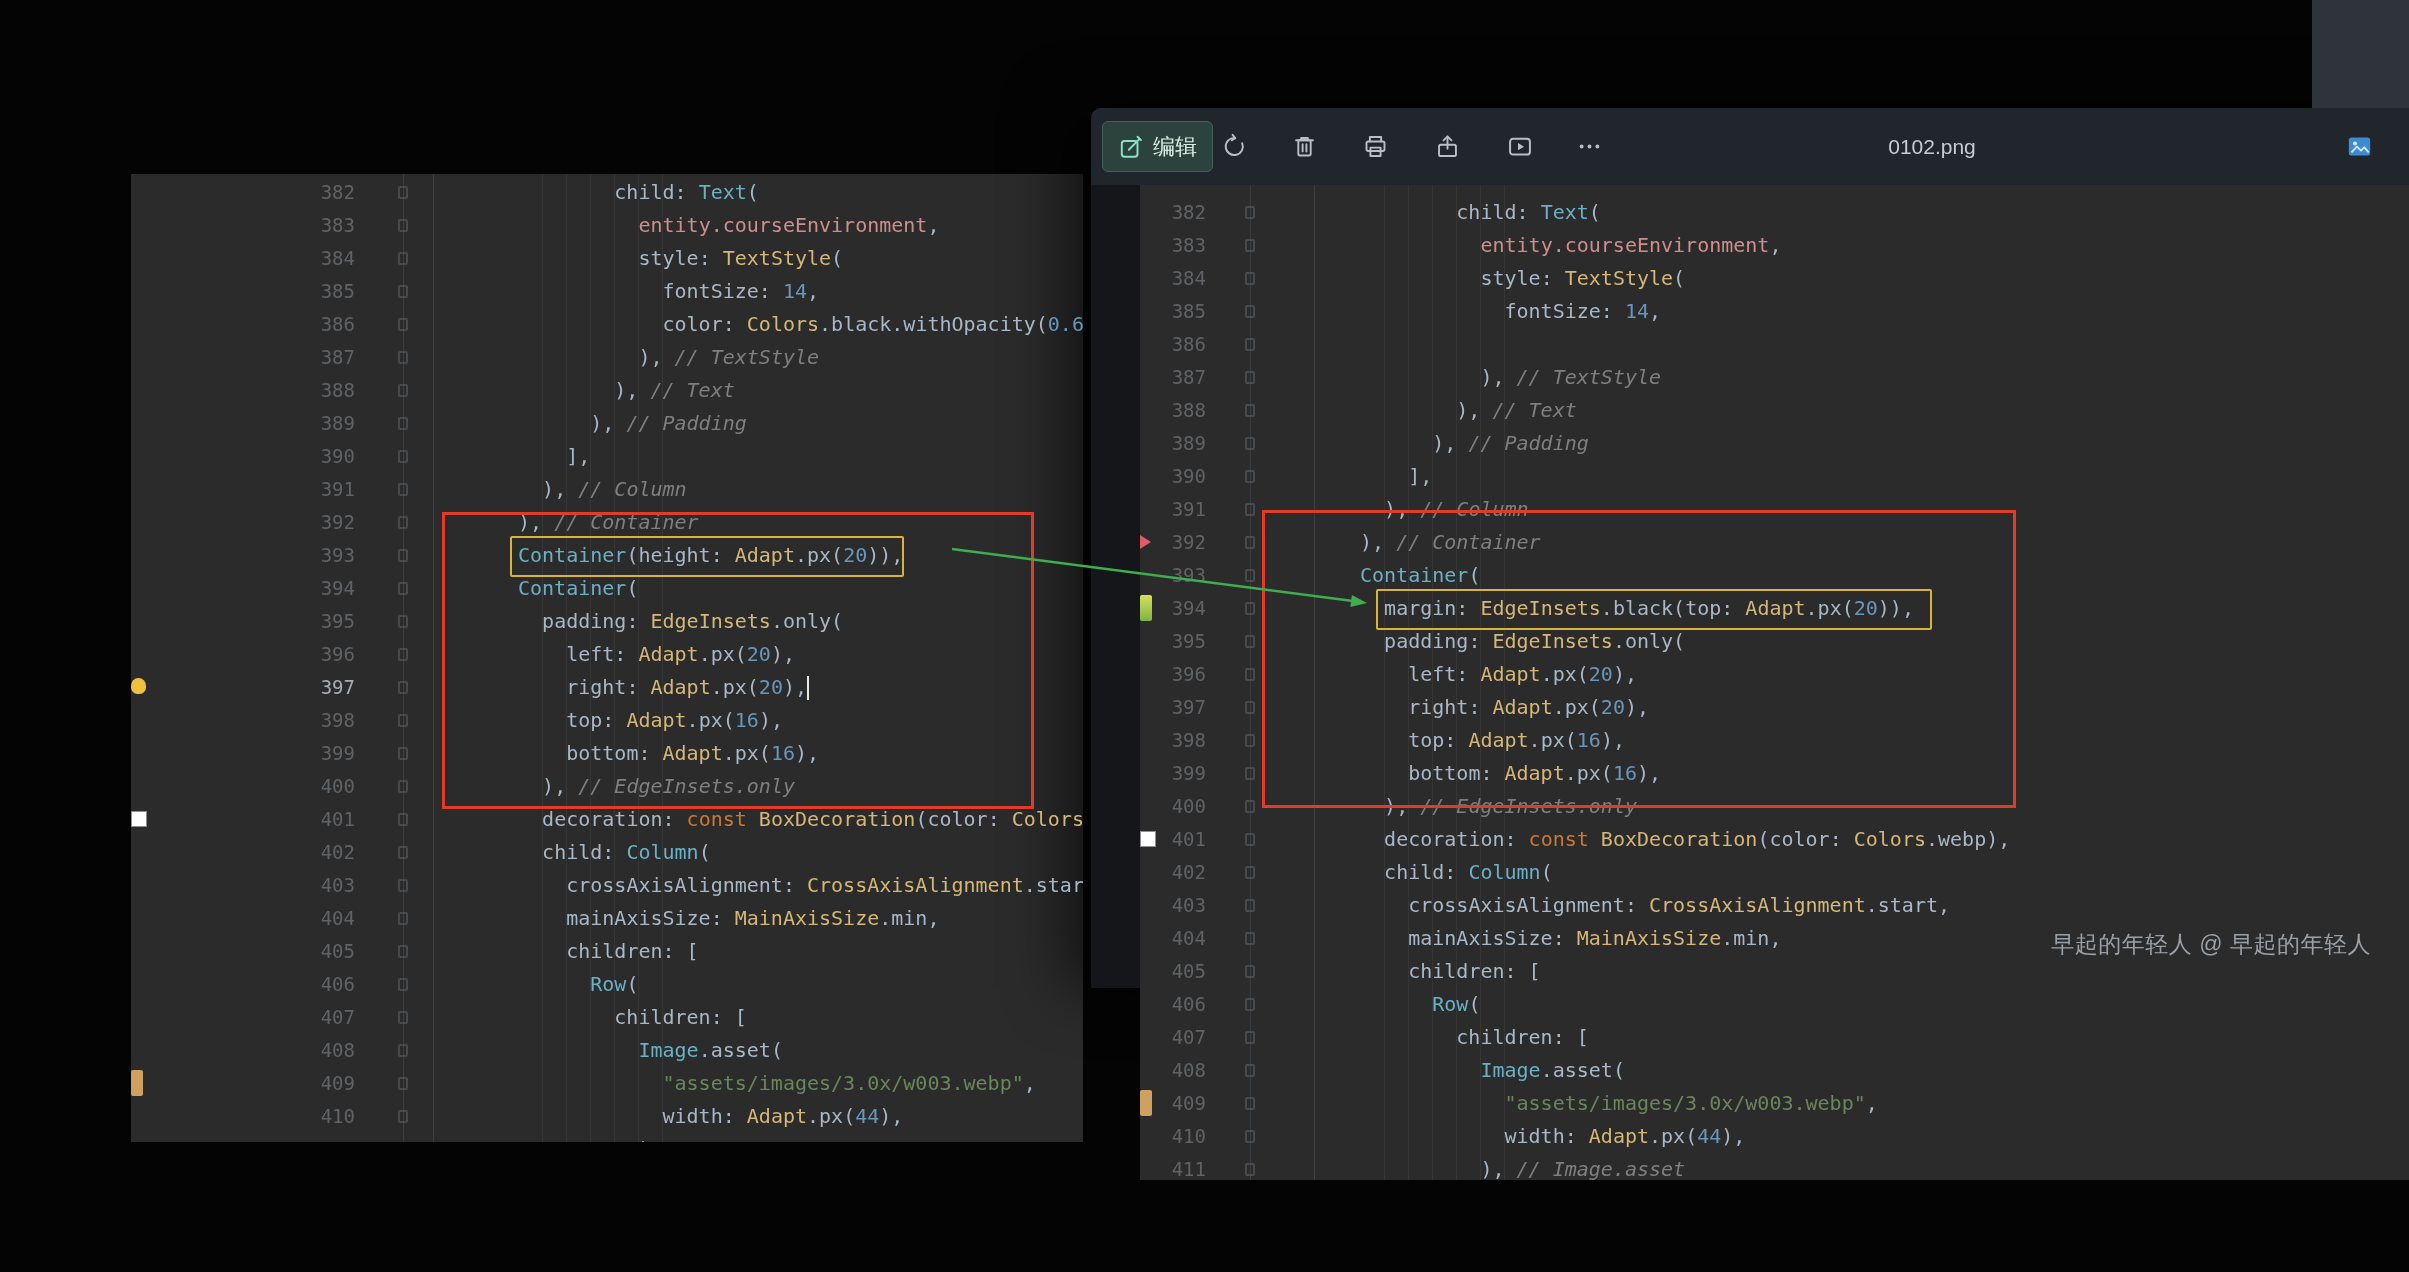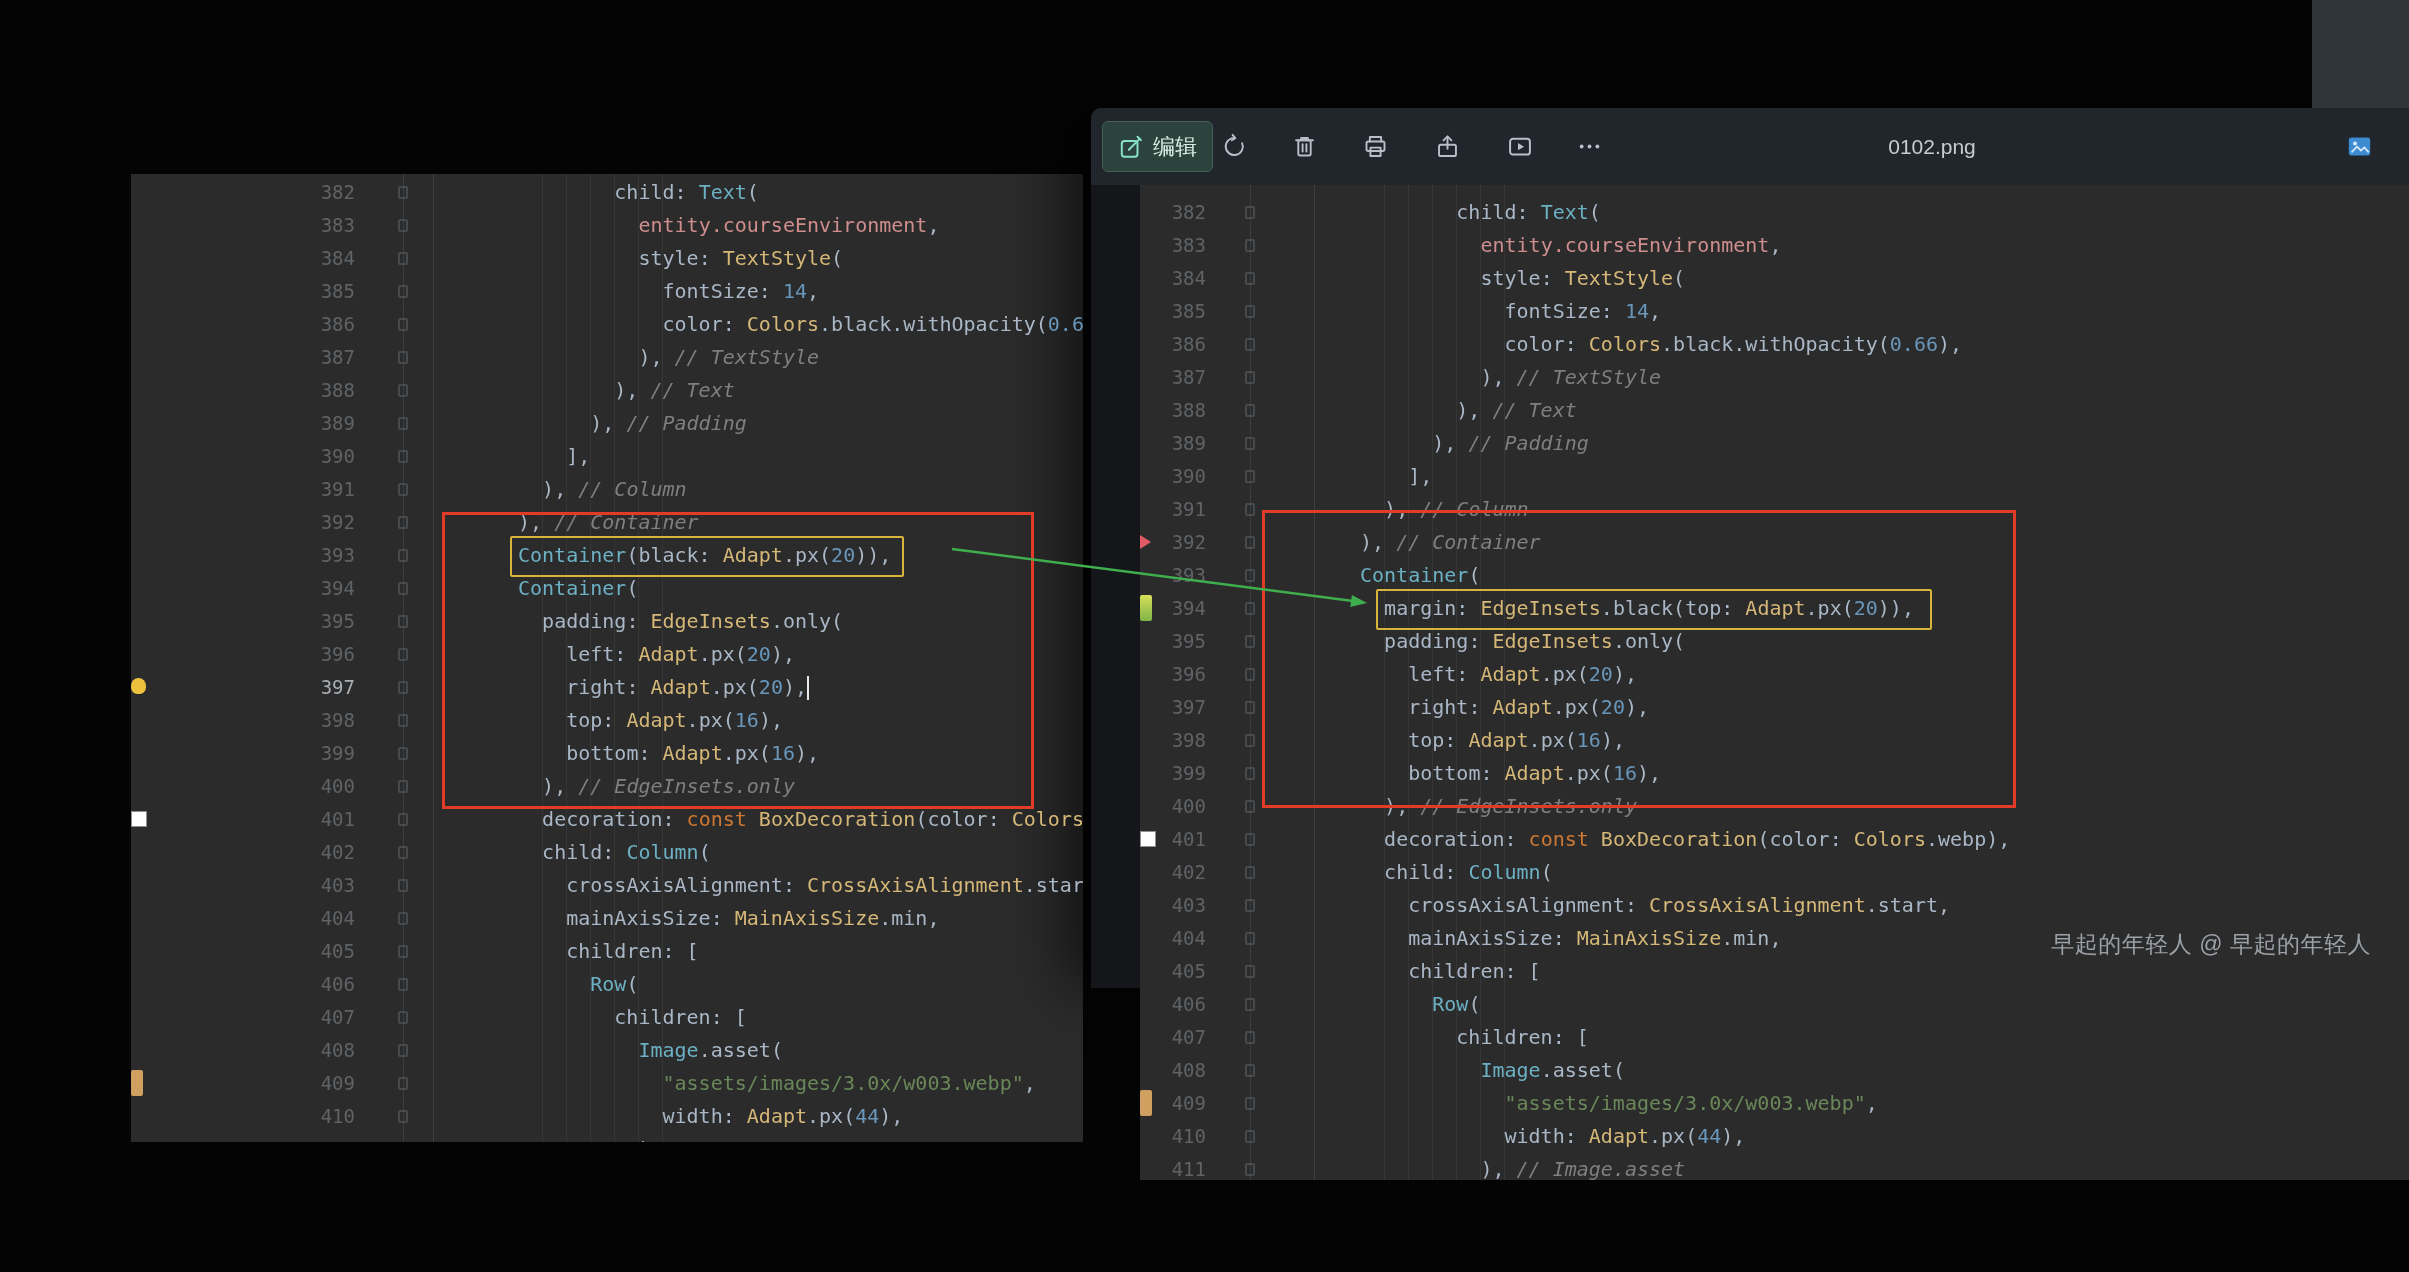--- a/index.html
+++ b/index.html
@@ -143,21 +143,21 @@
           <span class="ct"><span>  </span><span class="tk-d">), </span><span class="tk-c">// Column</span></span>
         </div>
         <div class="crow">
           <span class="ln">392</span>
           <span class="fm"></span>
           <span class="ct"><span></span><span class="tk-d">), </span><span class="tk-c">// Container</span></span>
         </div>
         <div class="crow">
           <span class="ln">393</span>
           <span class="fm"></span>
-          <span class="ct"><span></span><span class="tk-w">Container</span><span class="tk-d">(black: </span><span class="tk-t">Adapt</span><span class="tk-d">.px(</span><span class="tk-n">20</span><span class="tk-d">)),</span></span>
+          <span class="ct"><span></span><span class="tk-w">Container</span><span class="tk-d">(height: </span><span class="tk-t">Adapt</span><span class="tk-d">.px(</span><span class="tk-n">20</span><span class="tk-d">)),</span></span>
         </div>
         <div class="crow">
           <span class="ln">394</span>
           <span class="fm"></span>
           <span class="ct"><span></span><span class="tk-w">Container</span><span class="tk-d">(</span></span>
         </div>
         <div class="crow">
           <span class="ln">395</span>
           <span class="fm"></span>
           <span class="ct"><span>  </span><span class="tk-d">padding: </span><span class="tk-t">EdgeInsets</span><span class="tk-d">.only(</span></span>
@@ -336,21 +336,20 @@
               <span class="ct"><span>          </span><span class="tk-d">style: </span><span class="tk-t">TextStyle</span><span class="tk-d">(</span></span>
             </div>
             <div class="crow">
               <span class="ln">385</span>
               <span class="fm"></span>
               <span class="ct"><span>            </span><span class="tk-d">fontSize: </span><span class="tk-n">14</span><span class="tk-d">,</span></span>
             </div>
             <div class="crow">
               <span class="ln">386</span>
               <span class="fm"></span>
-              <span class="ct"><span>            </span><span class="tk-d">color: </span><span class="tk-t">Colors</span><span class="tk-d">.black.withOpacity(</span><span class="tk-n">0.66</span><span class="tk-d">),</span></span>
             </div>
             <div class="crow">
               <span class="ln">387</span>
               <span class="fm"></span>
               <span class="ct"><span>          </span><span class="tk-d">), </span><span class="tk-c">// TextStyle</span></span>
             </div>
             <div class="crow">
               <span class="ln">388</span>
               <span class="fm"></span>
               <span class="ct"><span>        </span><span class="tk-d">), </span><span class="tk-c">// Text</span></span>

